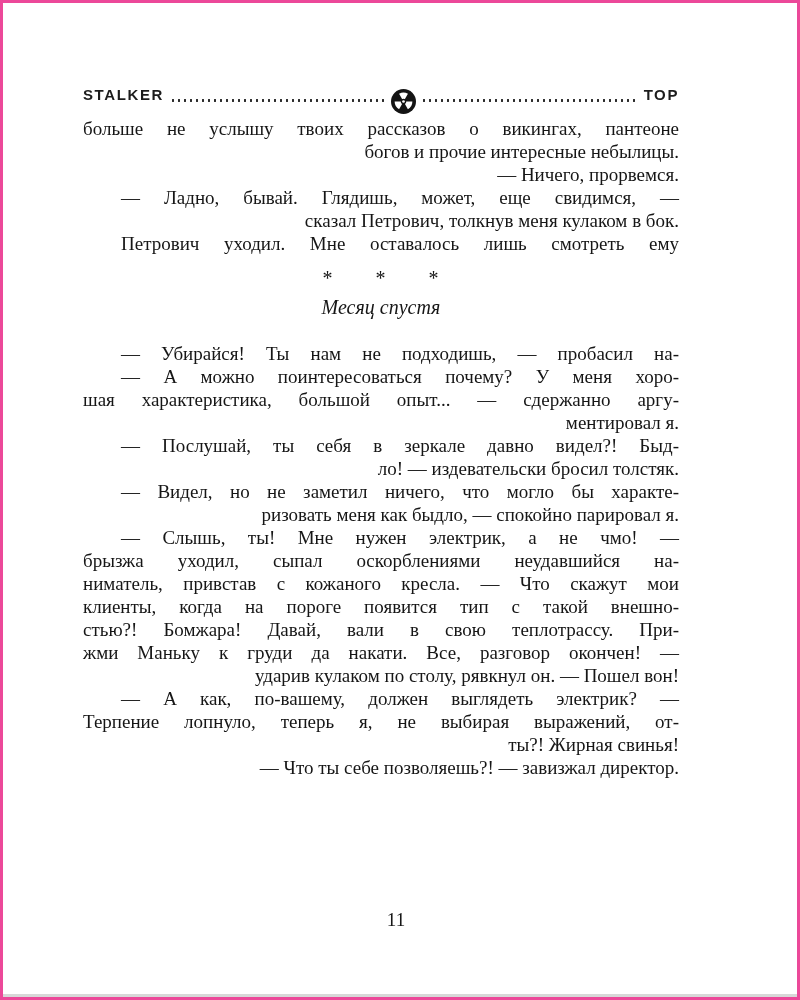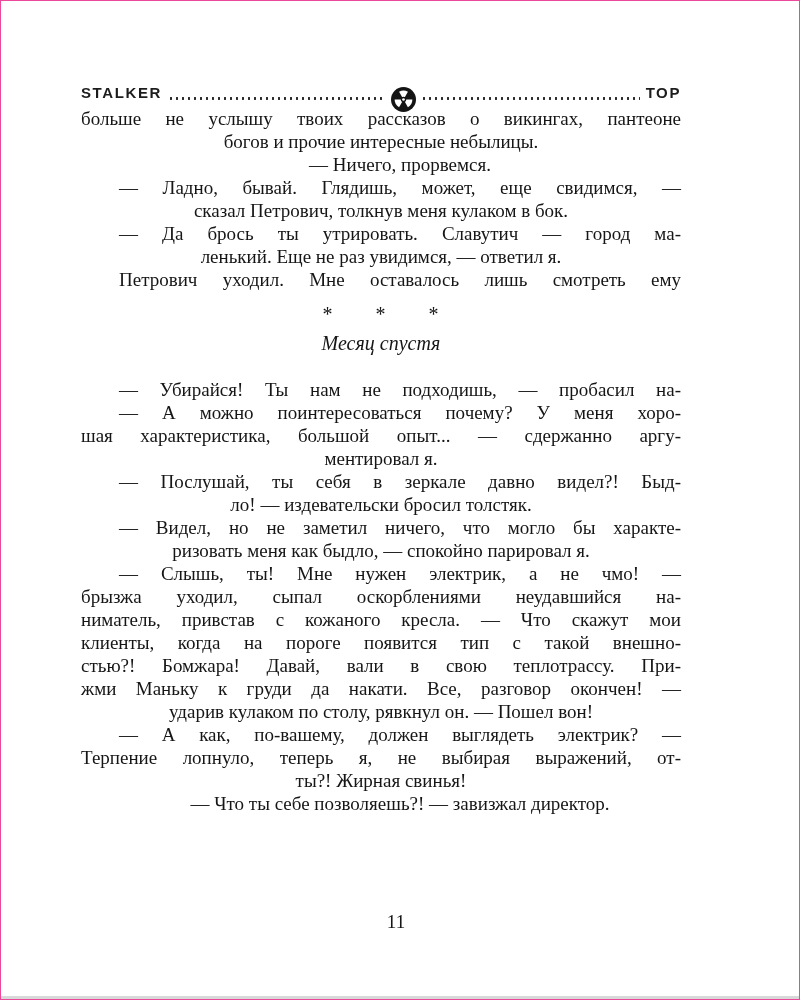--- a/index.html
+++ b/index.html
@@ -4,21 +4,21 @@
 <style>
   * { margin: 0; padding: 0; box-sizing: border-box; }
   html, body { background: #f2f2f2; }
   body { display: flex; justify-content: center; }
 
   .book-page {
     position: relative;
     width: 800px;
     height: 1000px;
     background: #ffffff;
-    border: 1px solid #ec4899;
+    border: 3px solid #ec4899;
     padding: 78px 118px 0 80px;
     font-family: "Liberation Serif", "DejaVu Serif", serif;
     color: #161616;
     overflow: hidden;
   }
 
   
   .page-header { display: flex; align-items: flex-end; height: 24px; }
   .hdr-label {
     font-family: "Liberation Sans", "DejaVu Sans", sans-serif;
@@ -37,22 +37,22 @@
     height: 3px;
     margin-bottom: 3px;
     background-image: radial-gradient(circle, #2b2b2b 1.1px, transparent 1.45px);
     background-size: 6px 3px;
     background-repeat: repeat-x;
     background-position: left center;
   }
   .hdr-icon { flex: 0 0 auto; margin: 0 5px -9px 5px; width: 25px; height: 25px; }
 
   
-  .page-body { margin-top: 4px; font-size: 19px; }
-  .line { line-height: 23px; text-align: center; }
+  .page-body { margin-top: 12px; font-size: 19px; }
+  .line { line-height: 23px; text-align: right; }
   .line.jl { text-align: justify; text-align-last: justify; }
   .para.indent .line.fl { text-indent: 38px; }
 
   .para.separator { margin: 12px 0 4px; }
   .para.separator .line {
     text-align: center; text-align-last: center;
     word-spacing: 1.8em; font-size: 20px; letter-spacing: 1px;
   }
   .para.heading { margin: 2px 0 22px; }
   .para.heading .line {
@@ -101,24 +101,20 @@
         <div class="line">богов и прочие интересные небылицы.</div>
       </div>
       <div class="para body indent">
         <div class="line fl">— Ничего, прорвемся.</div>
       </div>
       <div class="para body indent">
         <div class="line fl jl">— Ладно, бывай. Глядишь, может, еще свидимся, —</div>
         <div class="line">сказал Петрович, толкнув меня кулаком в бок.</div>
       </div>
       <div class="para body indent">
-        <div class="line fl jl">— Да брось ты утрировать. Славутич — город ма-</div>
-        <div class="line">ленький. Еще не раз увидимся, — ответил я.</div>
-      </div>
-      <div class="para body indent">
         <div class="line fl jl">Петрович уходил. Мне оставалось лишь смотреть ему</div>
       </div>
       <div class="para separator">
         <div class="line fl">* * *</div>
       </div>
       <div class="para heading">
         <div class="line fl">Месяц спустя</div>
       </div>
       <div class="para body indent">
         <div class="line fl jl">— Убирайся! Ты нам не подходишь, — пробасил на-</div>

